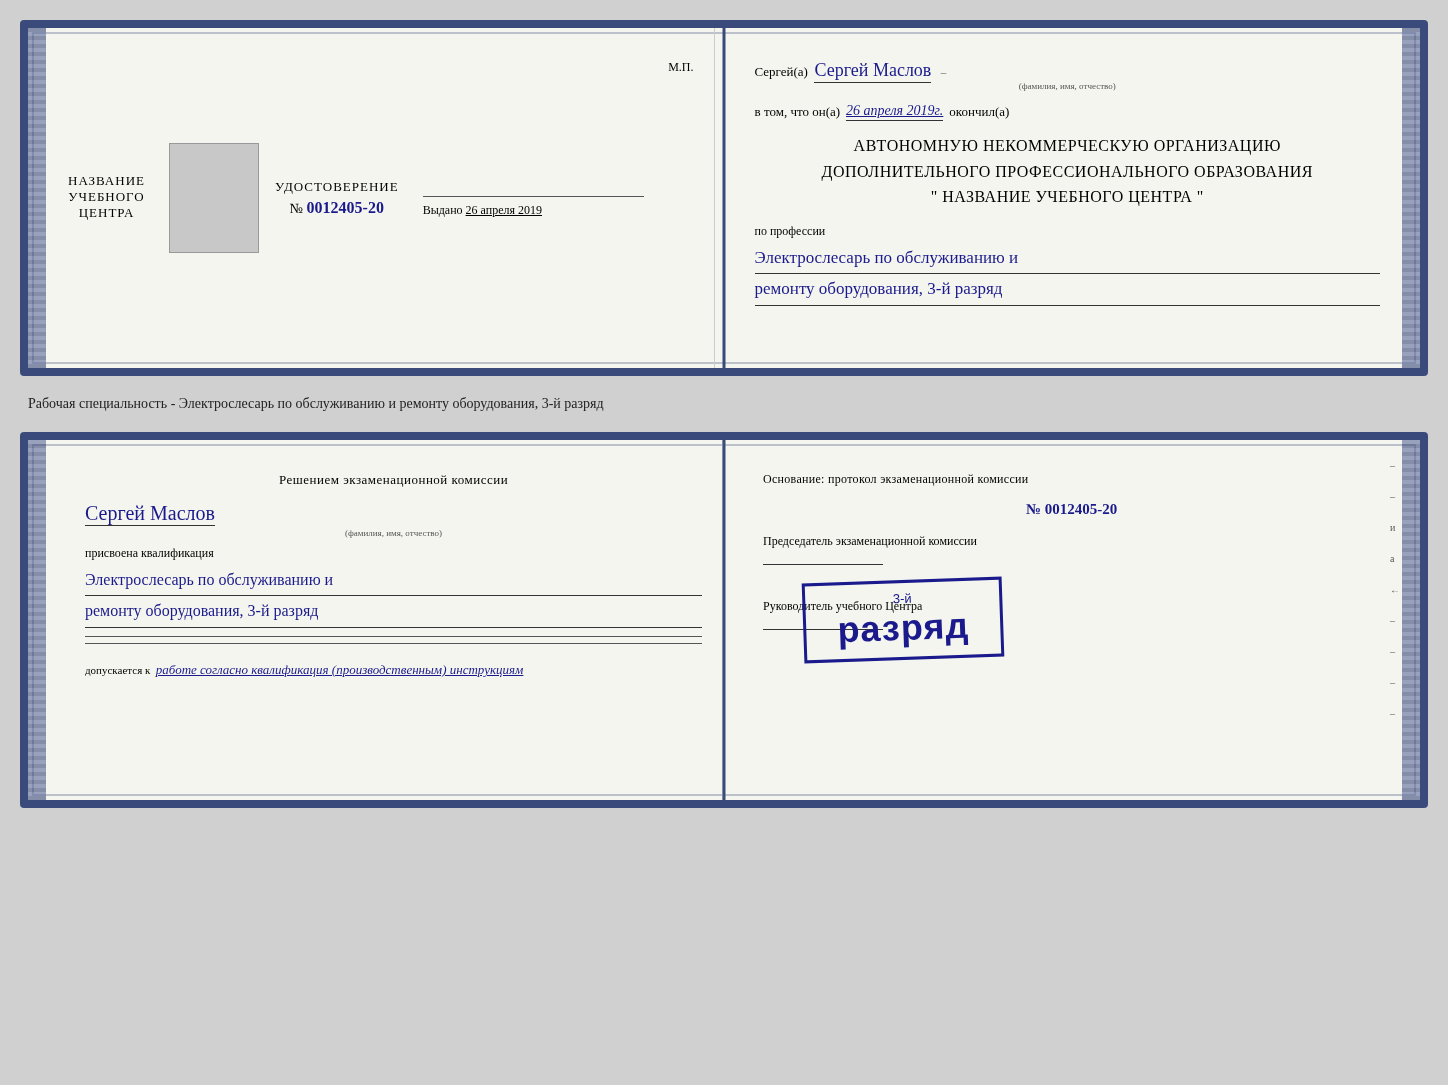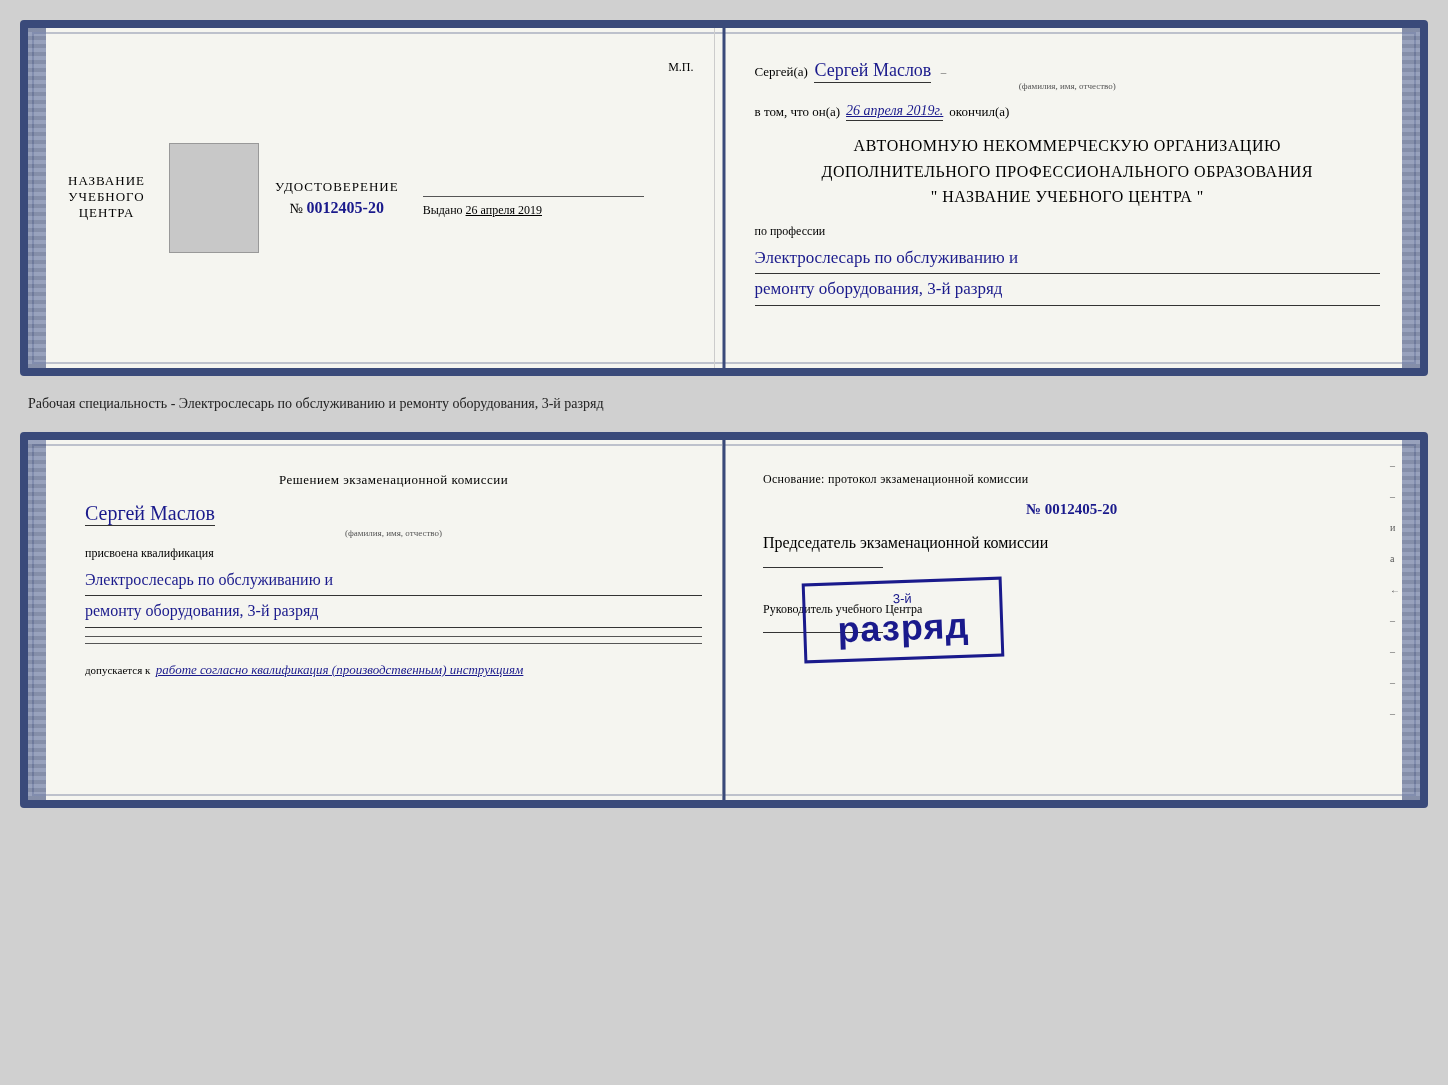--- a/index.html
+++ b/index.html
@@ -291,21 +291,21 @@
       text-align: center;
       margin: 14px 0 6px 0;
     }
 
     .ot-line {
       font-size: 13px;
       margin-bottom: 16px;
     }
 
     .chairman-line {
-      font-size: 16px;
+      font-size: 12px;
       margin-top: 16px;
       margin-bottom: 30px;
     }
 
     .rukovoditel-line {
       font-size: 12px;
       margin-top: 8px;
     }
 
     .signature-line {

